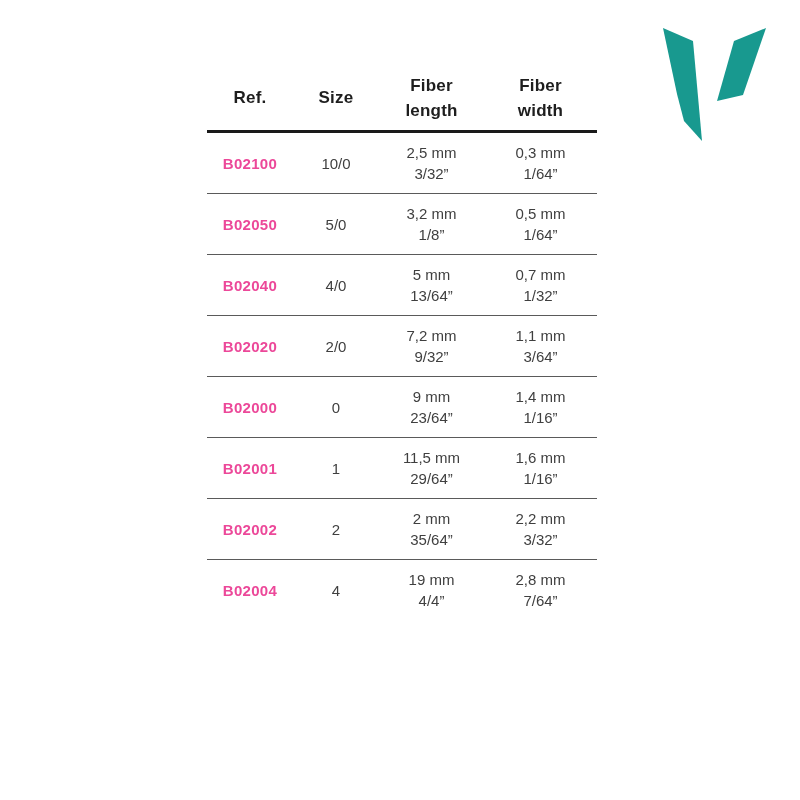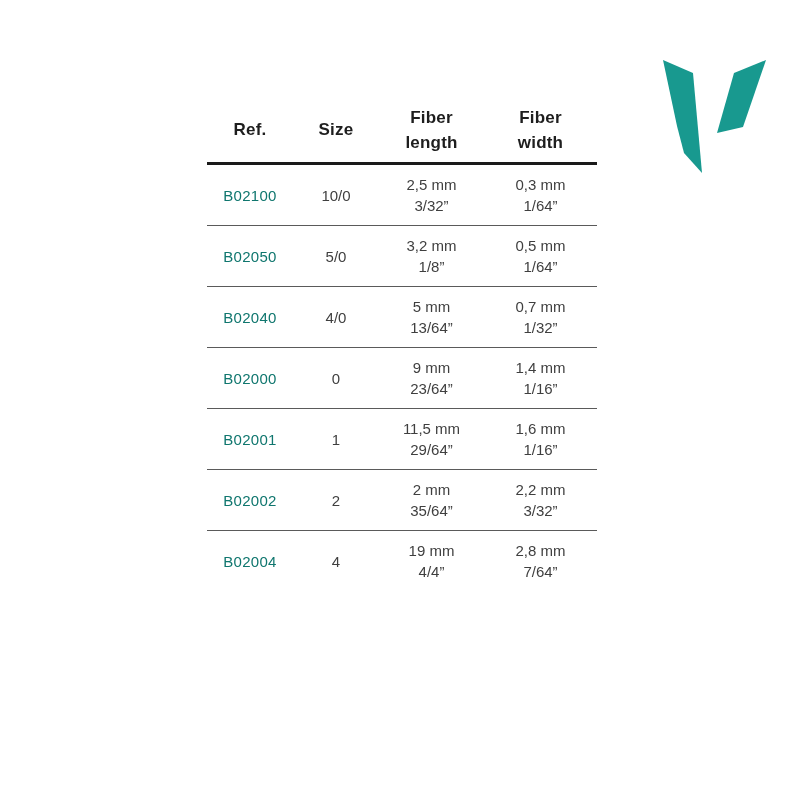--- a/index.html
+++ b/index.html
@@ -3,21 +3,20 @@
 <meta charset="utf-8">
 <style>
   html, body { margin: 0; padding: 0; background: #ffffff; }
   .page {
     position: relative;
     width: 800px;
     height: 648px;
     background: #ffffff;
     font-family: "Liberation Sans", sans-serif;
     overflow: hidden;
-    margin-top: 32px;
   }
   .logo {
     position: absolute;
     left: 658px;
     top: 24px;
     width: 112px;
     height: 120px;
   }
   .spec-table {
     position: absolute;
@@ -44,22 +43,22 @@
     padding: 0;
     vertical-align: middle;
     text-align: center;
     font-size: 15px;
     color: #3f3f3f;
     line-height: 21px;
     border-bottom: 1px solid #5a5a5a;
   }
   .spec-table tbody tr:last-child td { border-bottom: none; }
   .spec-table td.ref {
-    font-weight: normal;
-    color: #0f766e;
+    font-weight: bold;
+    color: #ec4899;
     letter-spacing: 0.3px;
   }
 </style>
 </head>
 <body>
 
 <div class="page">
 
   <div class="logo">
     <svg viewBox="0 0 112 120" width="112" height="120" aria-hidden="true">
@@ -120,20 +119,32 @@
         <td>
           <div>5 mm</div>
           <div>13/64”</div>
         </td>
         <td>
           <div>0,7 mm</div>
           <div>1/32”</div>
         </td>
       </tr>
       <tr>
+        <td class="ref">B02020</td>
+        <td>2/0</td>
+        <td>
+          <div>7,2 mm</div>
+          <div>9/32”</div>
+        </td>
+        <td>
+          <div>1,1 mm</div>
+          <div>3/64”</div>
+        </td>
+      </tr>
+      <tr>
         <td class="ref">B02000</td>
         <td>0</td>
         <td>
           <div>9 mm</div>
           <div>23/64”</div>
         </td>
         <td>
           <div>1,4 mm</div>
           <div>1/16”</div>
         </td>

